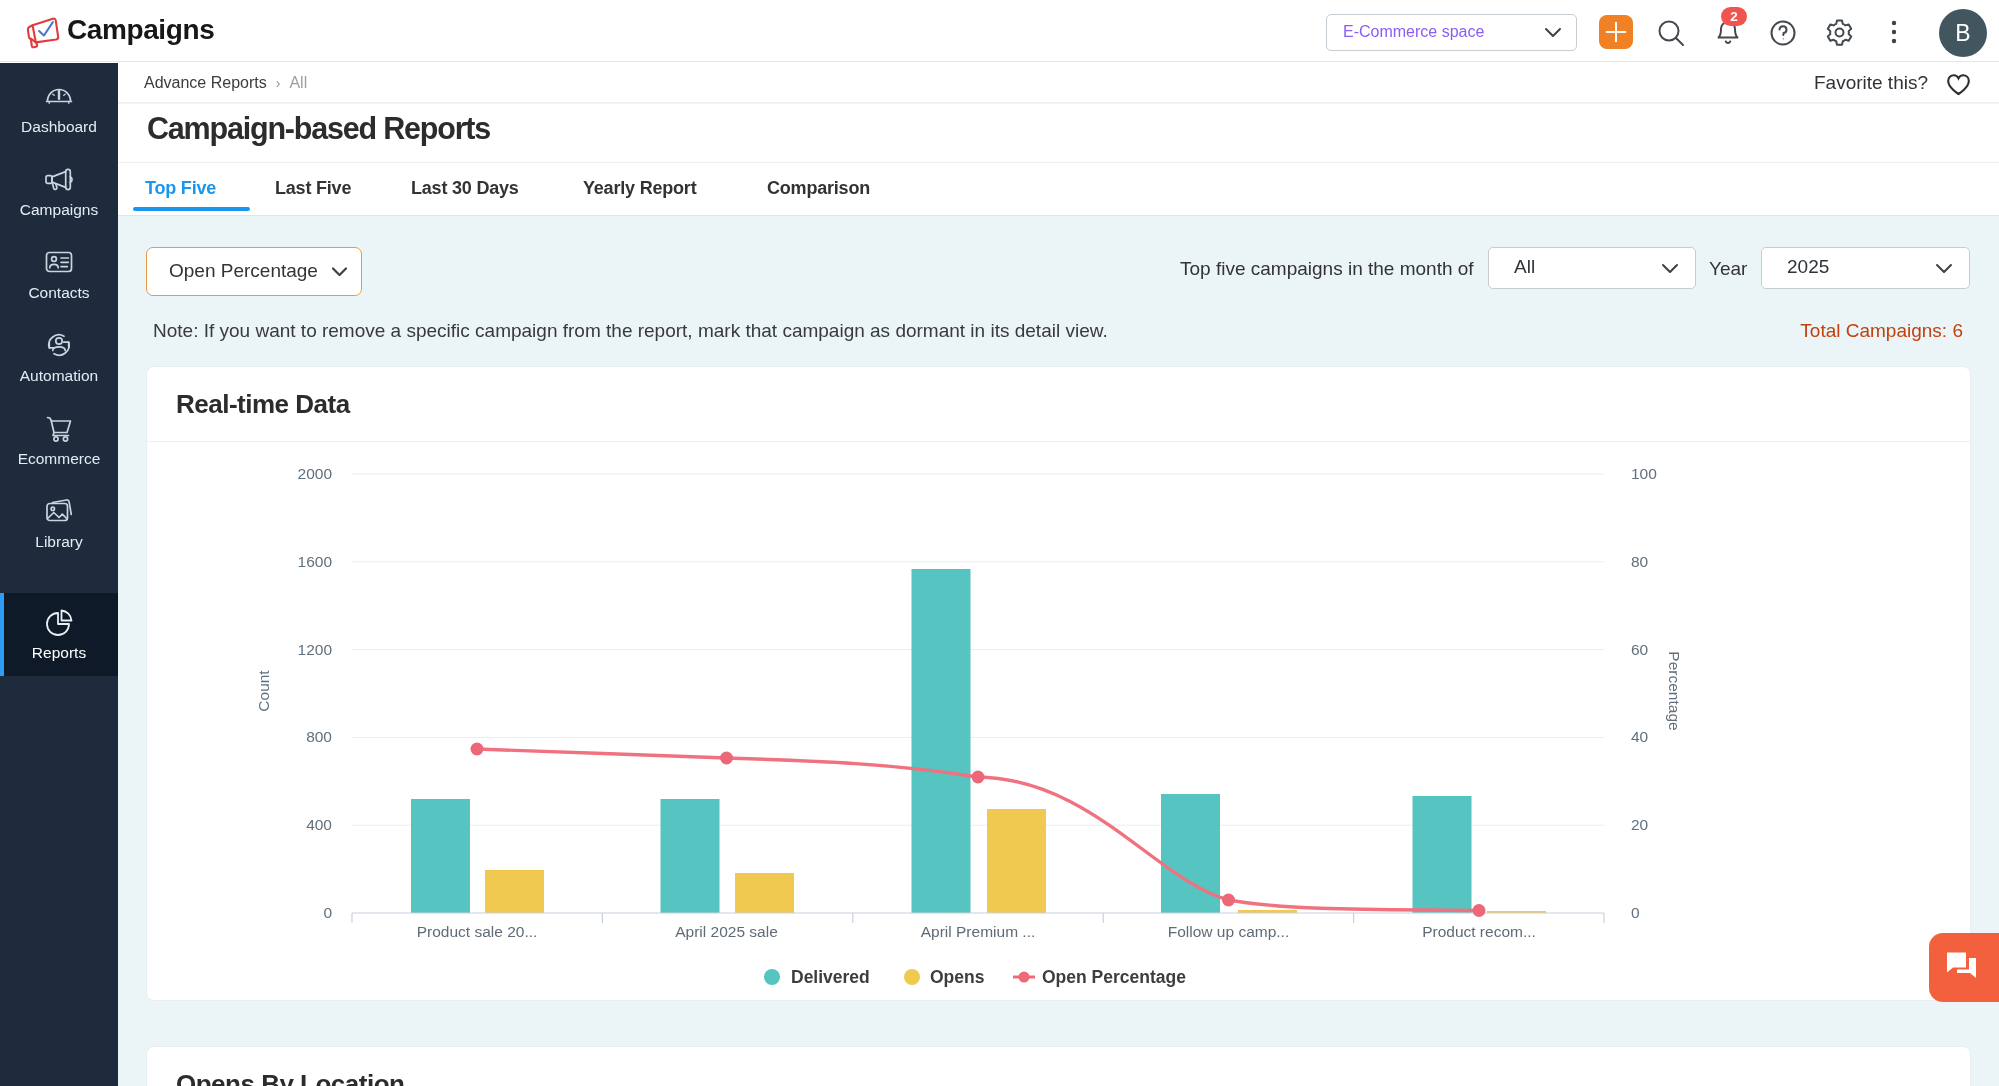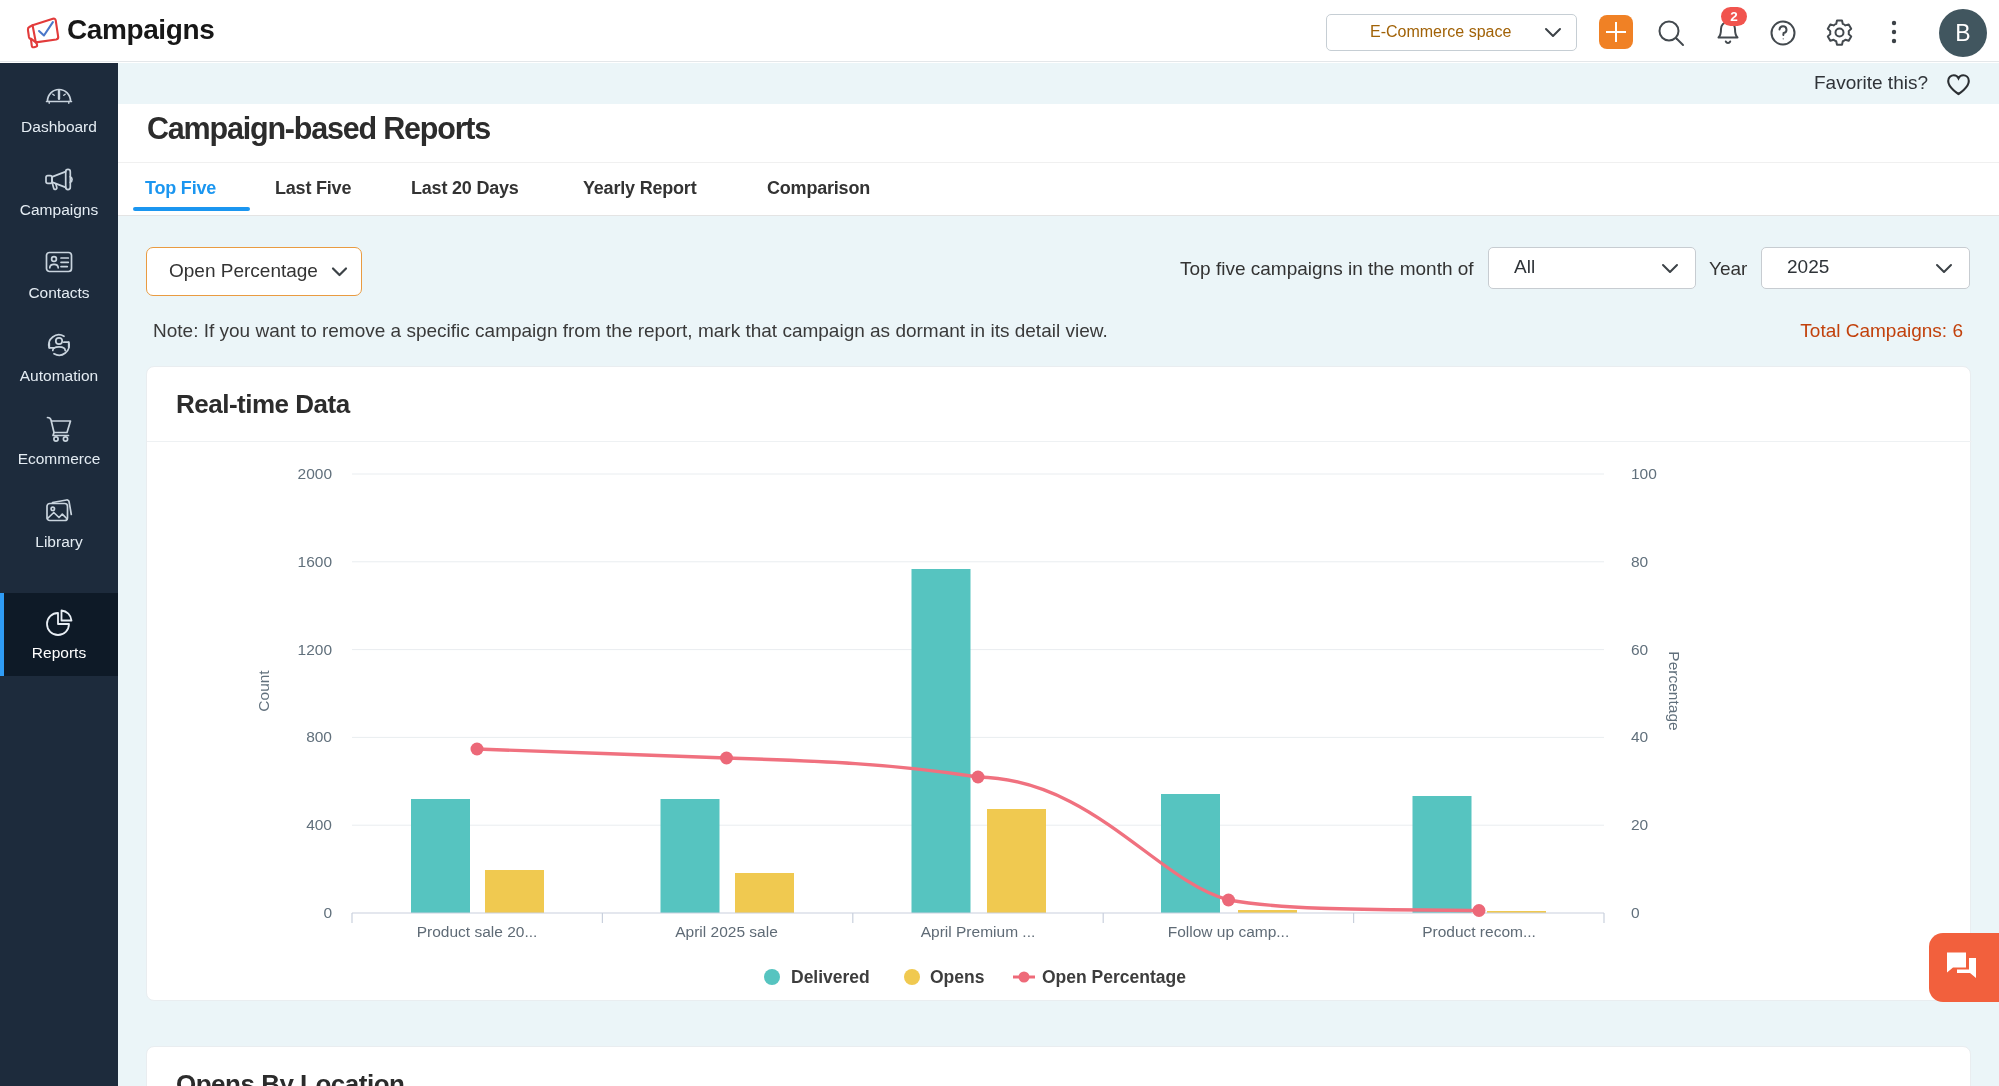--- a/index.html
+++ b/index.html
@@ -4,21 +4,21 @@
 <style>
 * { margin:0; padding:0; box-sizing:border-box; }
 html,body { width:1999px; height:1086px; overflow:hidden; font-family:"Liberation Sans", sans-serif; background:#fff; }
 #page { position:relative; width:1999px; height:1086px; }
 
 
 #header { position:absolute; left:0; top:0; width:1999px; height:62px; background:#fff; border-bottom:1px solid #e4e7ea; z-index:5; }
 #logo { position:absolute; left:22px; top:7px; width:39px; height:48px; }
 #logoname { position:absolute; left:67px; top:14px; font-size:28px; font-weight:600; color:#171717; letter-spacing:-0.4px; }
 #spacesel { position:absolute; left:1326px; top:14px; width:251px; height:37px; border:1px solid #c6ced4; border-radius:5px; background:#fff; }
-#spacesel .t { position:absolute; left:16px; top:8px; font-size:16px; color:#a16207;margin-left:27px; }
+#spacesel .t { position:absolute; left:16px; top:8px; font-size:16px; color:#8b5cf6; }
 #spacesel svg { position:absolute; right:14px; top:11px; }
 #plusbtn { position:absolute; left:1599px; top:15px; width:34px; height:34px; background:#f08125; border-radius:8px; }
 #plusbtn:before { content:""; position:absolute; left:7px; top:16px; width:20px; height:1.8px; background:#fff; }
 #plusbtn:after { content:""; position:absolute; left:16px; top:7px; width:1.8px; height:20px; background:#fff; }
 .hicon { position:absolute; top:0; }
 #avatar { position:absolute; left:1939px; top:9px; width:48px; height:48px; border-radius:50%; background:#41565f; color:#fff; font-size:23px; text-align:center; line-height:48px; font-weight:400;}
 #badge { position:absolute; left:1721px; top:7px; min-width:26px; height:19px; background:#f1544e; border-radius:10px; color:#fff; font-size:13.5px; font-weight:700; text-align:center; line-height:19px; }
 
 
 #sidebar { position:absolute; left:0; top:63px; width:118px; height:1023px; background:#1d2b3c; }
@@ -175,31 +175,34 @@
     <g></g>
     <svg class="hicon" style="left:1888px; top:19px;" width="12" height="28" viewBox="0 0 12 28" fill="#3c4247">
         <circle cx="6" cy="4" r="2.2"></circle>
         <circle cx="6" cy="13" r="2.2"></circle>
         <circle cx="6" cy="22" r="2.2"></circle>
       </svg>
     <div id="avatar">B</div>
   </div>
 
   <div id="main">
+    <div id="crumbrow">
+      <div id="crumb">Advance Reports<span class="sep">›</span><span class="muted">All</span></div>
+    </div>
     <div id="fav">Favorite this?</div>
     <svg id="favheart" width="25" height="24" viewBox="0 0 25 24" fill="none" stroke="#2b2f33" stroke-width="2.1">
         <path d="M12.5 21 C12.5 21 2.2 14.6 2.2 8 C2.2 4.5 4.9 2.3 7.8 2.3 C9.9 2.3 11.6 3.4 12.5 5.3 C13.4 3.4 15.1 2.3 17.2 2.3 C20.1 2.3 22.8 4.5 22.8 8 C22.8 14.6 12.5 21 12.5 21 Z"></path>
       </svg>
     <div id="titlerow">
         <div id="title">Campaign-based Reports</div>
       </div>
     <div id="tabsrow">
       <span class="tab active" style="left:27px;">Top Five</span>
       <span class="tab" style="left:157px;">Last Five</span>
-      <span class="tab" style="left:293px;">Last 20 Days</span>
+      <span class="tab" style="left:293px;">Last 30 Days</span>
       <span class="tab" style="left:465px;">Yearly Report</span>
       <span class="tab" style="left:649px;text-align:right;">Comparison</span>
       <div id="tabline"></div>
     </div>
 
     <div id="opbtn">
         <span class="t">Open Percentage</span>
       <svg width="17" height="12" viewBox="0 0 17 12" fill="none">
           <path d="M2 2.5 L8.5 9 L15 2.5" stroke="#3c4247" stroke-width="2.2" stroke-linecap="round" stroke-linejoin="round"></path>
         </svg>

